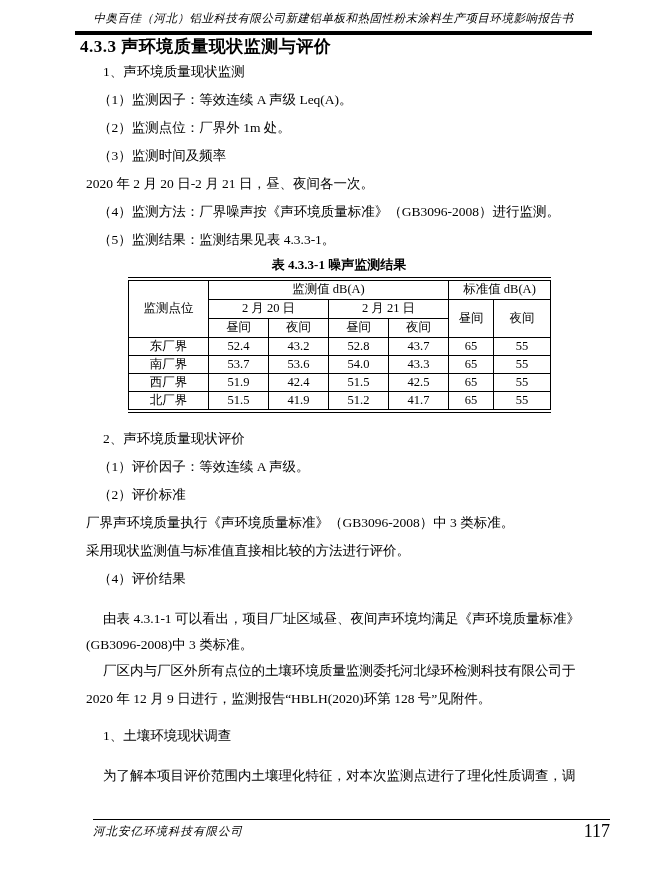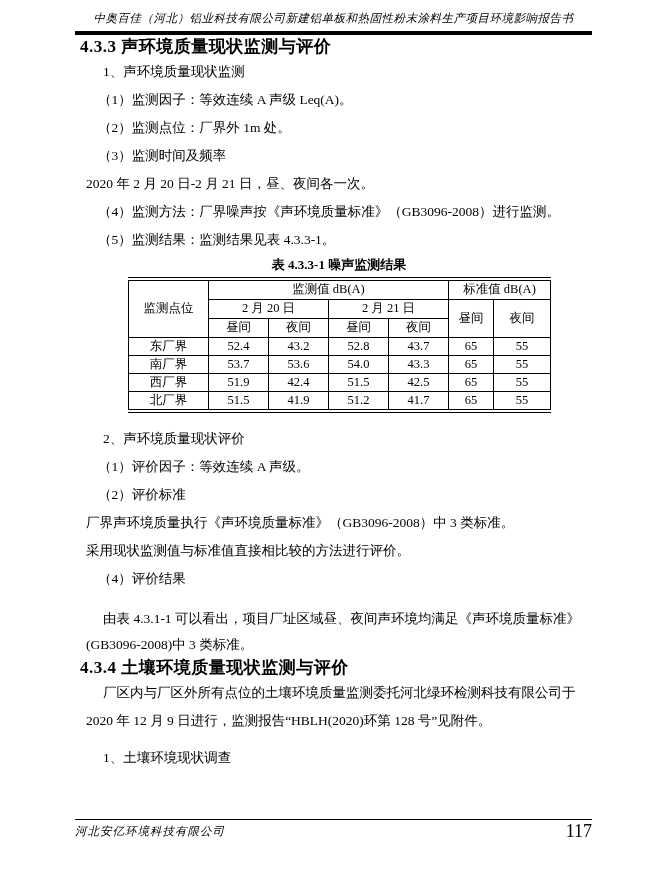--- a/index.html
+++ b/index.html
@@ -87,21 +87,21 @@
     line-height: 1.1;
     overflow: hidden;
     margin-top: 36px;
   }
   table.noise td { height: 17px; }
 
   
   .doc-footer {
     position: absolute;
     top: 819px;
-    left: 75px;
+    left: 93px;
     width: 517px;
     border-top: 1.5px solid #000;
     display: flex;
     justify-content: space-between;
     align-items: flex-start;
   }
   .footer-company {
     font-size: 11.5px;
     font-style: italic;
     letter-spacing: 1px;
@@ -202,24 +202,24 @@
 
   <div class="line ind2">2、声环境质量现状评价</div>
   <div class="line indp">（1）评价因子：等效连续 A 声级。</div>
   <div class="line indp">（2）评价标准</div>
   <div class="line">厂界声环境质量执行《声环境质量标准》（GB3096-2008）中 3 类标准。</div>
   <div class="line">采用现状监测值与标准值直接相比较的方法进行评价。</div>
   <div class="line indp">（4）评价结果</div>
   <div class="line ind2">由表 4.3.1-1 可以看出，项目厂址区域昼、夜间声环境均满足《声环境质量标准》</div>
   <div class="line short">(GB3096-2008)中 3 类标准。</div>
 
-  <h2 class="sec-heading h434">4.3.4 土壤环境质量现状监测与评价</h2>
 
   <div class="line ind2 gap-top">厂区内与厂区外所有点位的土壤环境质量监测委托河北绿环检测科技有限公司于</div>
   <div class="line">2020 年 12 月 9 日进行，监测报告“HBLH(2020)环第 128 号”见附件。</div>
   <div class="line ind2 gap-top8">1、土壤环境现状调查</div>
+  <div class="line ind2">为了解本项目评价范围内土壤理化特征，对本次监测点进行了理化性质调查，调</div>
 
 </div>
 
 <div class="doc-footer">
   <span class="footer-company">河北安亿环境科技有限公司</span>
   <span class="page-number">117</span>
 </div>
 
 </body></html>

